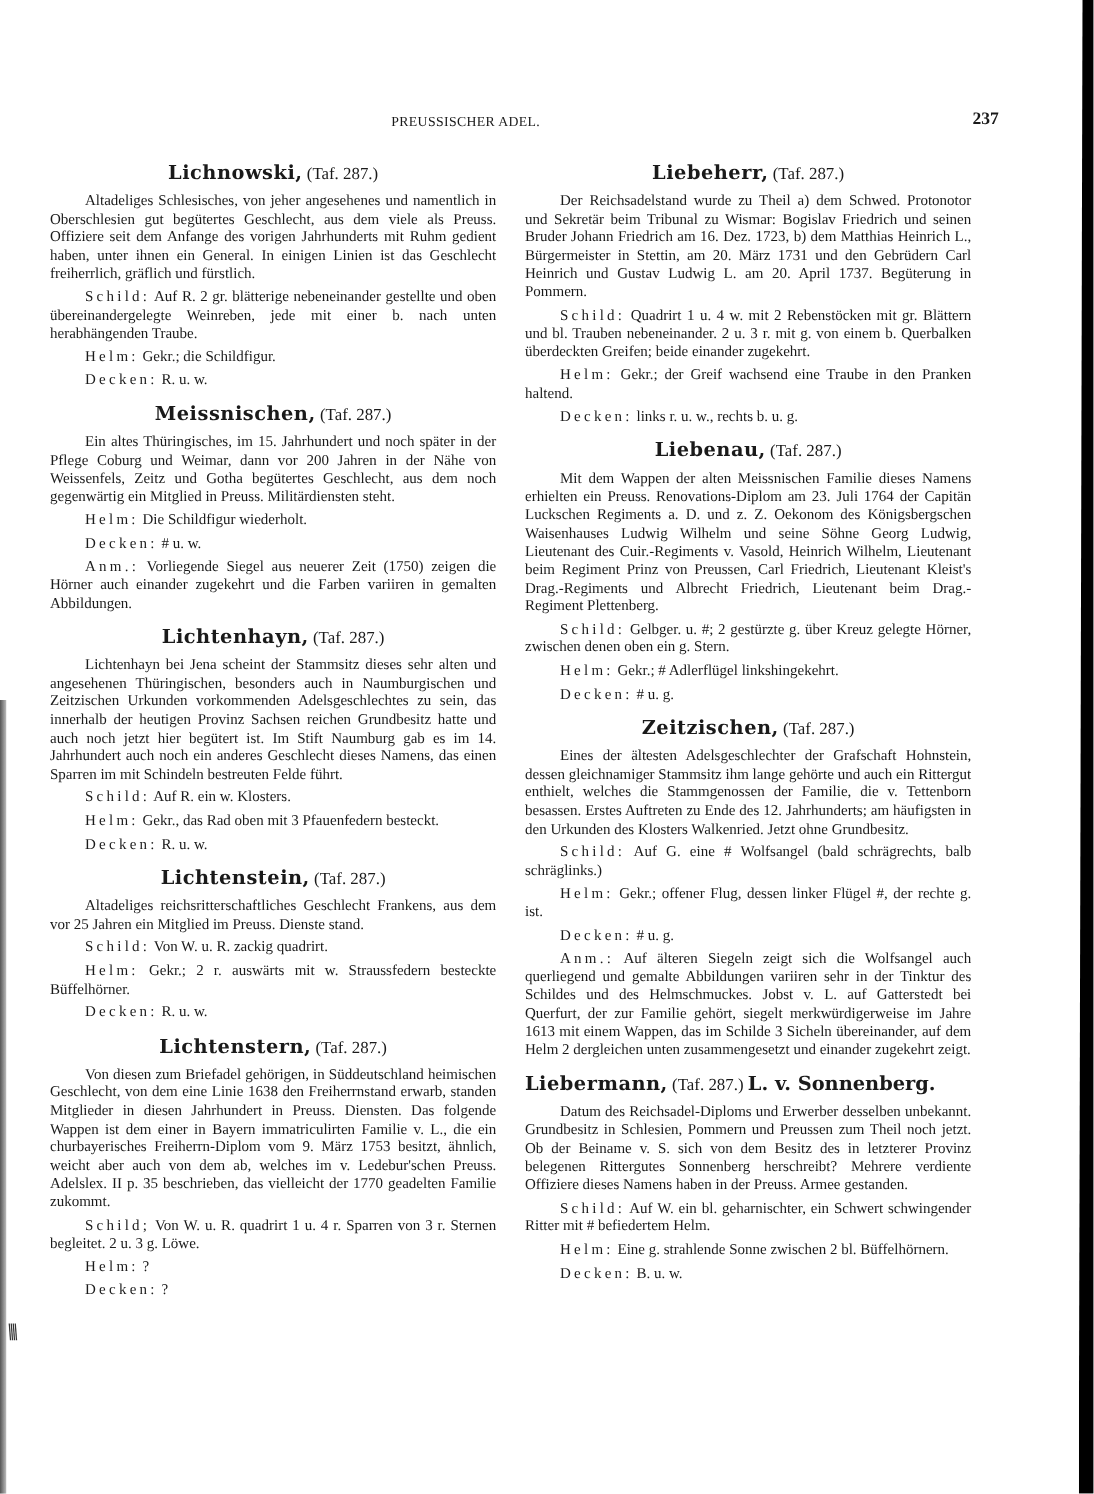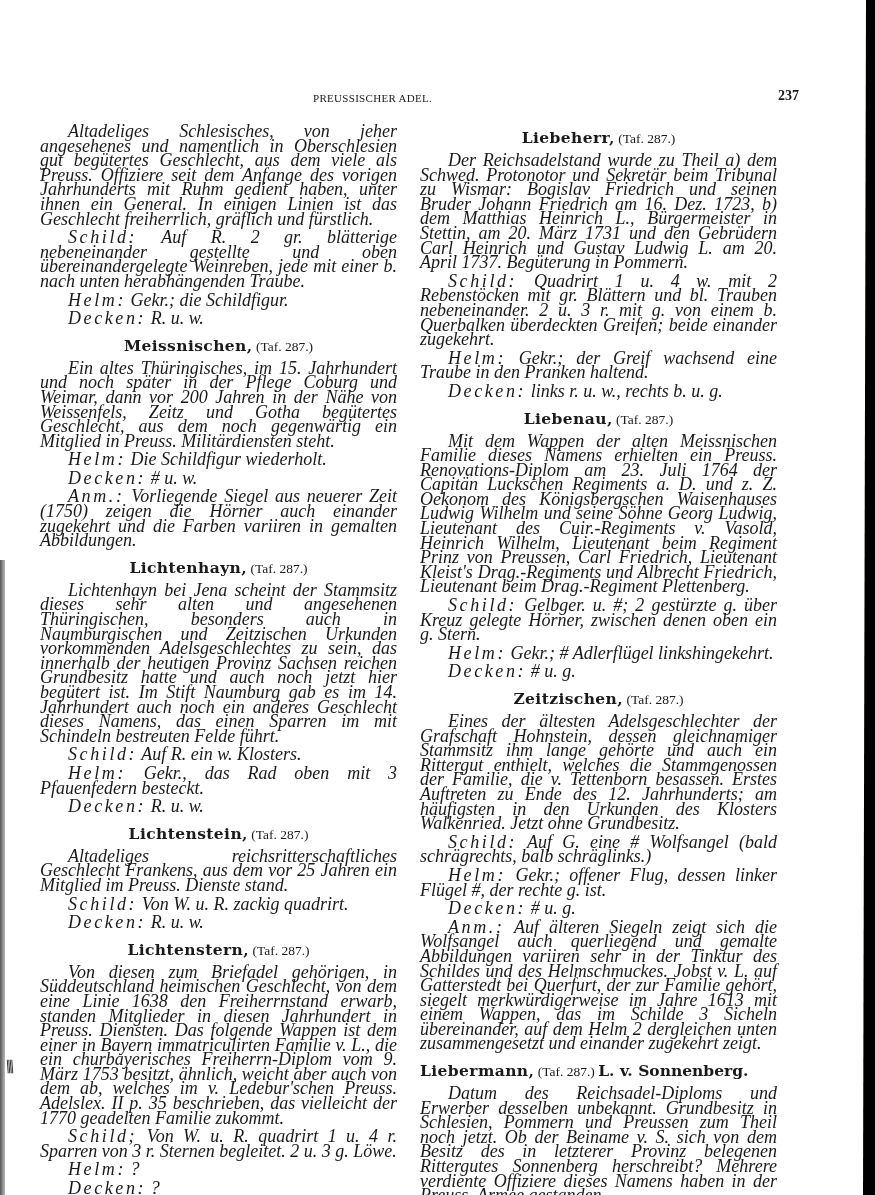--- a/index.html
+++ b/index.html
@@ -41,40 +41,41 @@
     font-weight:bold; font-size:15.5px; letter-spacing:0.4px;
     font-family:"DejaVu Serif","Liberation Serif",serif;
   }
   .entry-head.left-aligned { text-align:left; }
   .entry-alt {
     font-weight:bold; font-size:15.5px;
     font-family:"DejaVu Serif","Liberation Serif",serif;
     margin-top:16px;
   }
   p {
-    margin:0 0 4px 0; font-size:18px; line-height:14.6px;
-    text-align:justify; text-indent:28px; hyphens:manual;font-style:italic;
+    margin:0 0 4px 0; font-size:12px; line-height:14.6px;
+    text-align:justify; text-indent:28px; hyphens:manual;
   }
   .field-label { letter-spacing:2.6px; }
 </style>
 </head>
 <body>
 
 <div class="right-edge"></div>
 <div class="left-edge"></div>
 <div class="pencil-mark">\\\\</div>
 
 <div class="running-head">
   <span class="running-title">PREUSSISCHER ADEL.</span>
   <span class="page-number">237</span>
 </div>
 
 <div class="column col-left">
 
   <div class="entry">
+    <div class="entry-head"><span class="entry-name">Lichnowski,</span><span> (Taf. 287.)</span></div>
     <p>Altadeliges Schlesisches, von jeher angesehenes und namentlich in Oberschlesien gut begütertes Geschlecht, aus dem viele als Preuss. Offiziere seit dem Anfange des vorigen Jahrhunderts mit Ruhm gedient haben, unter ihnen ein General. In einigen Linien ist das Geschlecht freiherrlich, gräflich und fürstlich.</p>
     <p><span class="field-label">Schild:</span><span> Auf R. 2 gr. blätterige nebeneinander gestellte und oben übereinandergelegte Weinreben, jede mit einer b. nach unten herabhängenden Traube.</span></p>
     <p><span class="field-label">Helm:</span><span> Gekr.; die Schildfigur.</span></p>
     <p><span class="field-label">Decken:</span><span> R. u. w.</span></p>
   </div>
 
   <div class="entry">
     <div class="entry-head"><span class="entry-name">Meissnischen,</span><span> (Taf. 287.)</span></div>
     <p>Ein altes Thüringisches, im 15. Jahrhundert und noch später in der Pflege Coburg und Weimar, dann vor 200 Jahren in der Nähe von Weissenfels, Zeitz und Gotha begütertes Geschlecht, aus dem noch gegenwärtig ein Mitglied in Preuss. Militärdiensten steht.</p>
     <p><span class="field-label">Helm:</span><span> Die Schildfigur wiederholt.</span></p>
@@ -87,20 +88,21 @@
     <p>Lichtenhayn bei Jena scheint der Stammsitz dieses sehr alten und angesehenen Thüringischen, besonders auch in Naumburgischen und Zeitzischen Urkunden vorkommenden Adelsgeschlechtes zu sein, das innerhalb der heutigen Provinz Sachsen reichen Grundbesitz hatte und auch noch jetzt hier begütert ist. Im Stift Naumburg gab es im 14. Jahrhundert auch noch ein anderes Geschlecht dieses Namens, das einen Sparren im mit Schindeln bestreuten Felde führt.</p>
     <p><span class="field-label">Schild:</span><span> Auf R. ein w. Klosters.</span></p>
     <p><span class="field-label">Helm:</span><span> Gekr., das Rad oben mit 3 Pfauenfedern besteckt.</span></p>
     <p><span class="field-label">Decken:</span><span> R. u. w.</span></p>
   </div>
 
   <div class="entry">
     <div class="entry-head"><span class="entry-name">Lichtenstein,</span><span> (Taf. 287.)</span></div>
     <p>Altadeliges reichsritterschaftliches Geschlecht Frankens, aus dem vor 25 Jahren ein Mitglied im Preuss. Dienste stand.</p>
     <p><span class="field-label">Schild:</span><span> Von W. u. R. zackig quadrirt.</span></p>
+    <p><span class="field-label">Helm:</span><span> Gekr.; 2 r. auswärts mit w. Straussfedern besteckte Büffelhörner.</span></p>
     <p><span class="field-label">Decken:</span><span> R. u. w.</span></p>
   </div>
 
   <div class="entry">
     <div class="entry-head"><span class="entry-name">Lichtenstern,</span><span> (Taf. 287.)</span></div>
     <p>Von diesen zum Briefadel gehörigen, in Süddeutschland heimischen Geschlecht, von dem eine Linie 1638 den Freiherrnstand erwarb, standen Mitglieder in diesen Jahrhundert in Preuss. Diensten. Das folgende Wappen ist dem einer in Bayern immatriculirten Familie v. L., die ein churbayerisches Freiherrn-Diplom vom 9. März 1753 besitzt, ähnlich, weicht aber auch von dem ab, welches im v. Ledebur'schen Preuss. Adelslex. II p. 35 beschrieben, das vielleicht der 1770 geadelten Familie zukommt.</p>
     <p><span class="field-label">Schild;</span><span> Von W. u. R. quadrirt 1 u. 4 r. Sparren von 3 r. Sternen begleitet. 2 u. 3 g. Löwe.</span></p>
     <p><span class="field-label">Helm:</span><span> ?</span></p>
     <p><span class="field-label">Decken:</span><span> ?</span></p>
   </div>

